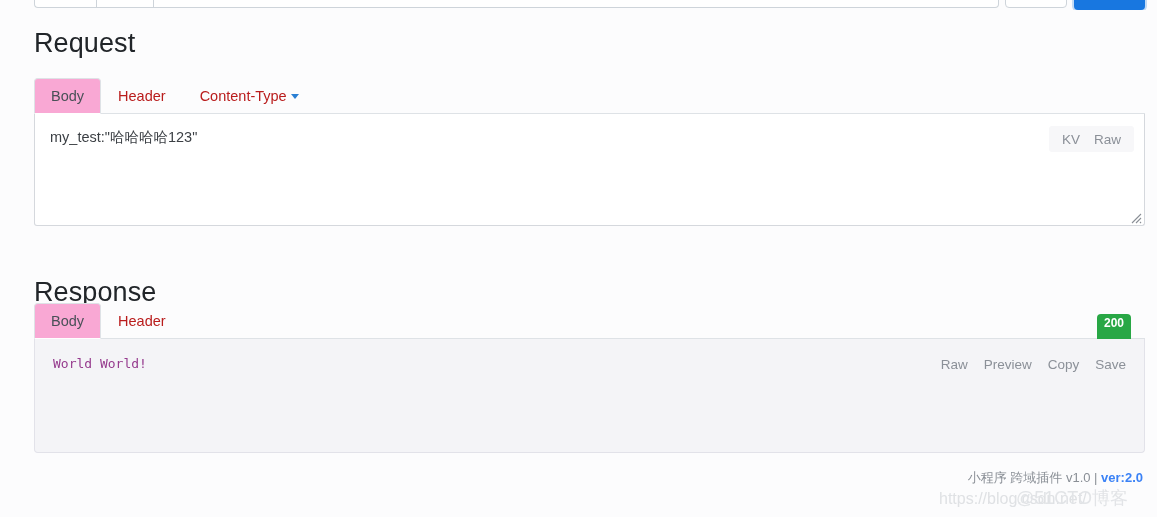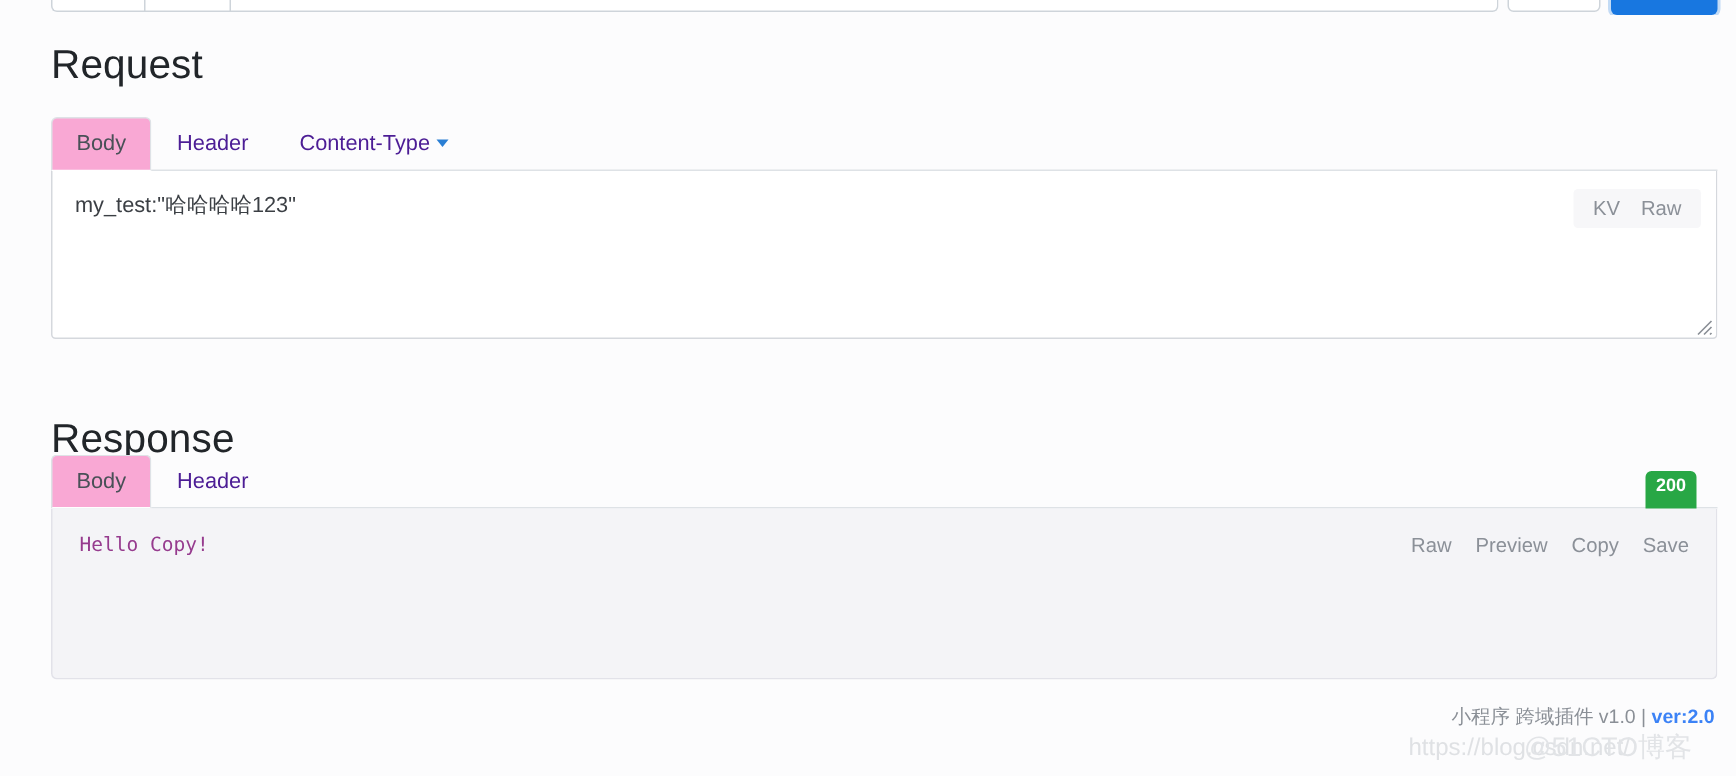--- a/index.html
+++ b/index.html
@@ -73,21 +73,21 @@
   }
   #request-tabbar  { top: 78px; }
   #response-tabbar { top: 303px; }
 
   .tab {
     position: relative;
     float: left;
     padding: 8px 16px 9px;
     font-size: 14.5px;
     line-height: 18px;
-    color: #4c1d95;
+    color: #b91c1c;
     cursor: pointer;
     border: 1px solid transparent;
     border-radius: 4px 4px 0 0;
     box-sizing: border-box;
     height: 36px;
     background: transparent;
     white-space: nowrap;
   }
   .tab.active {
     color: #495057;
@@ -273,21 +273,21 @@
 <div class="section-title" id="response-title">Response</div>
 
 <div class="tabbar" id="response-tabbar">
   <div class="tab active"><span>Body</span></div>
   <div class="tab"><span>Header</span></div>
 </div>
 
 <div id="status-badge">200</div>
 
 <div id="response-body-area">
-  <div id="response-body-text">Hello Copy!</div>
+  <div id="response-body-text">World World!</div>
   <div id="response-actions">
     <span class="abtn">Raw</span><span class="abtn">Preview</span><span class="abtn">Copy</span><span class="abtn">Save</span>
   </div>
 </div>
 
 <div id="footer-version"><span>小程序 跨域插件 v1.0 | </span><b>ver:2.0</b></div>
 
 <div class="watermark" id="watermark-csdn">https://blog.csdn.net/</div>
 <div class="watermark" id="watermark-51cto">@51CTO博客</div>
 

